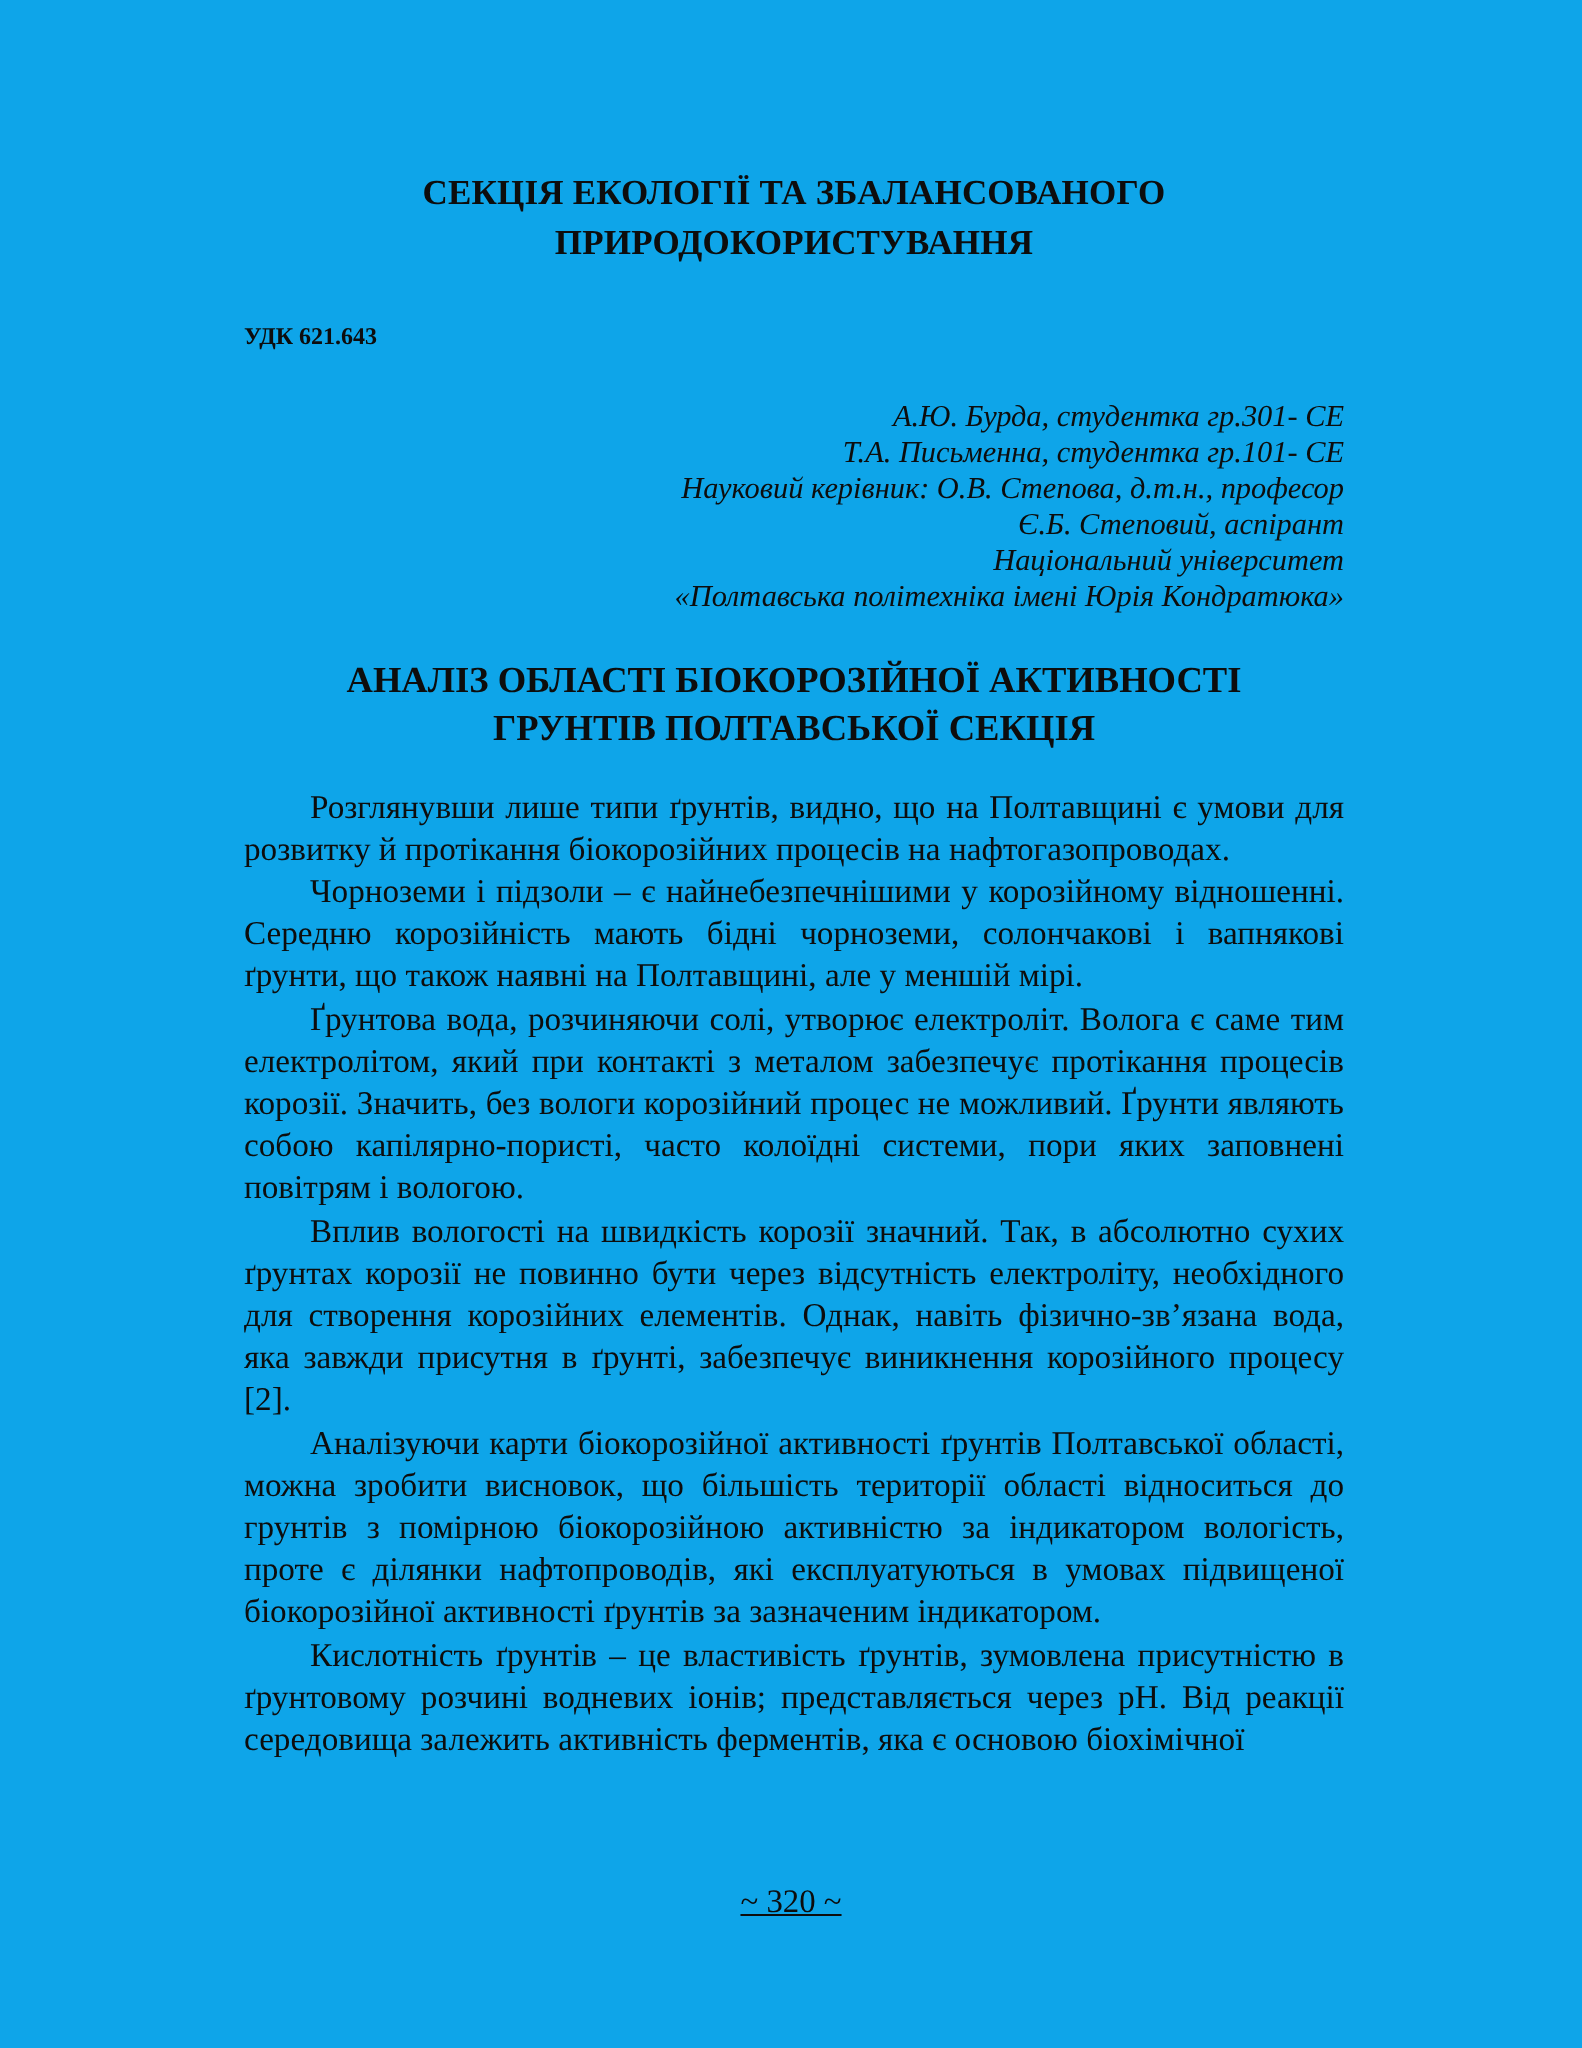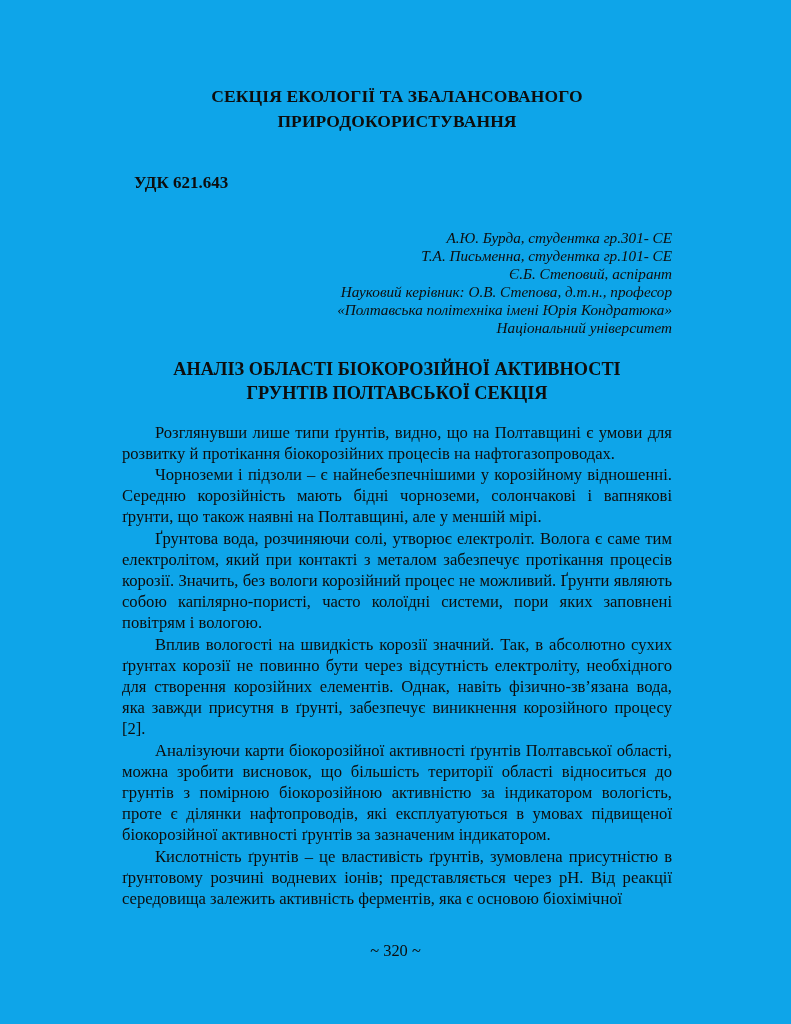--- a/index.html
+++ b/index.html
@@ -35,24 +35,24 @@
     font-weight: bold;
     font-size: 17.5px;
     line-height: 25px;
     letter-spacing: 0.1px;
   }
   .section-heading .line {
     display: block;
   }
   
   .udc {
-    margin: 12px;
+    margin: 0;
     padding-top: 27px;
     font-weight: bold;
-    font-size: 17px;
+    font-size: 12px;
     text-align: left;
   }
   
   .authors {
     margin: 0;
     padding-top: 24px;
     text-align: right;
     font-style: italic;
     font-size: 15.2px;
     line-height: 18.1px;
@@ -87,42 +87,43 @@
     hyphens: none;
   }
   
   .page-number {
     position: absolute;
     left: 0;
     right: 0;
     top: 941px;
     text-align: center;
     font-size: 16.4px;
+    text-decoration: underline;
   }
 </style>
 </head>
 <body>
 
 <div class="page">
   <div class="content">
 
     <h1 class="section-heading">
       <span class="line">СЕКЦІЯ ЕКОЛОГІЇ ТА ЗБАЛАНСОВАНОГО</span>
       <span class="line">ПРИРОДОКОРИСТУВАННЯ</span>
     </h1>
 
     <p class="udc">УДК 621.643</p>
 
     <div class="authors">
       <span class="line">А.Ю. Бурда, студентка гр.301- СЕ</span>
       <span class="line">Т.А. Письменна, студентка гр.101- СЕ</span>
+      <span class="line">Науковий керівник: О.В. Степова, д.т.н., професор</span>
       <span class="line">Є.Б. Степовий, аспірант</span>
-      <span class="line">Науковий керівник: О.В. Степова, д.т.н., професор</span>
+      <span class="line">Національний університет</span>
       <span class="line">«Полтавська політехніка імені Юрія Кондратюка»</span>
-      <span class="line">Національний університет</span>
     </div>
 
     <h2 class="article-title">
       <span class="line">АНАЛІЗ ОБЛАСТІ БІОКОРОЗІЙНОЇ АКТИВНОСТІ</span>
       <span class="line">ГРУНТІВ ПОЛТАВСЬКОЇ СЕКЦІЯ</span>
     </h2>
 
     <div class="body-text">
       <p>Розглянувши лише типи ґрунтів, видно, що на Полтавщині є умови для розвитку й протікання біокорозійних процесів на нафтогазопроводах.</p>
       <p>Чорноземи і підзоли – є найнебезпечнішими у корозійному відношенні. Середню корозійність мають бідні чорноземи, солончакові і вапнякові ґрунти, що також наявні на Полтавщині, але у меншій мірі.</p>

